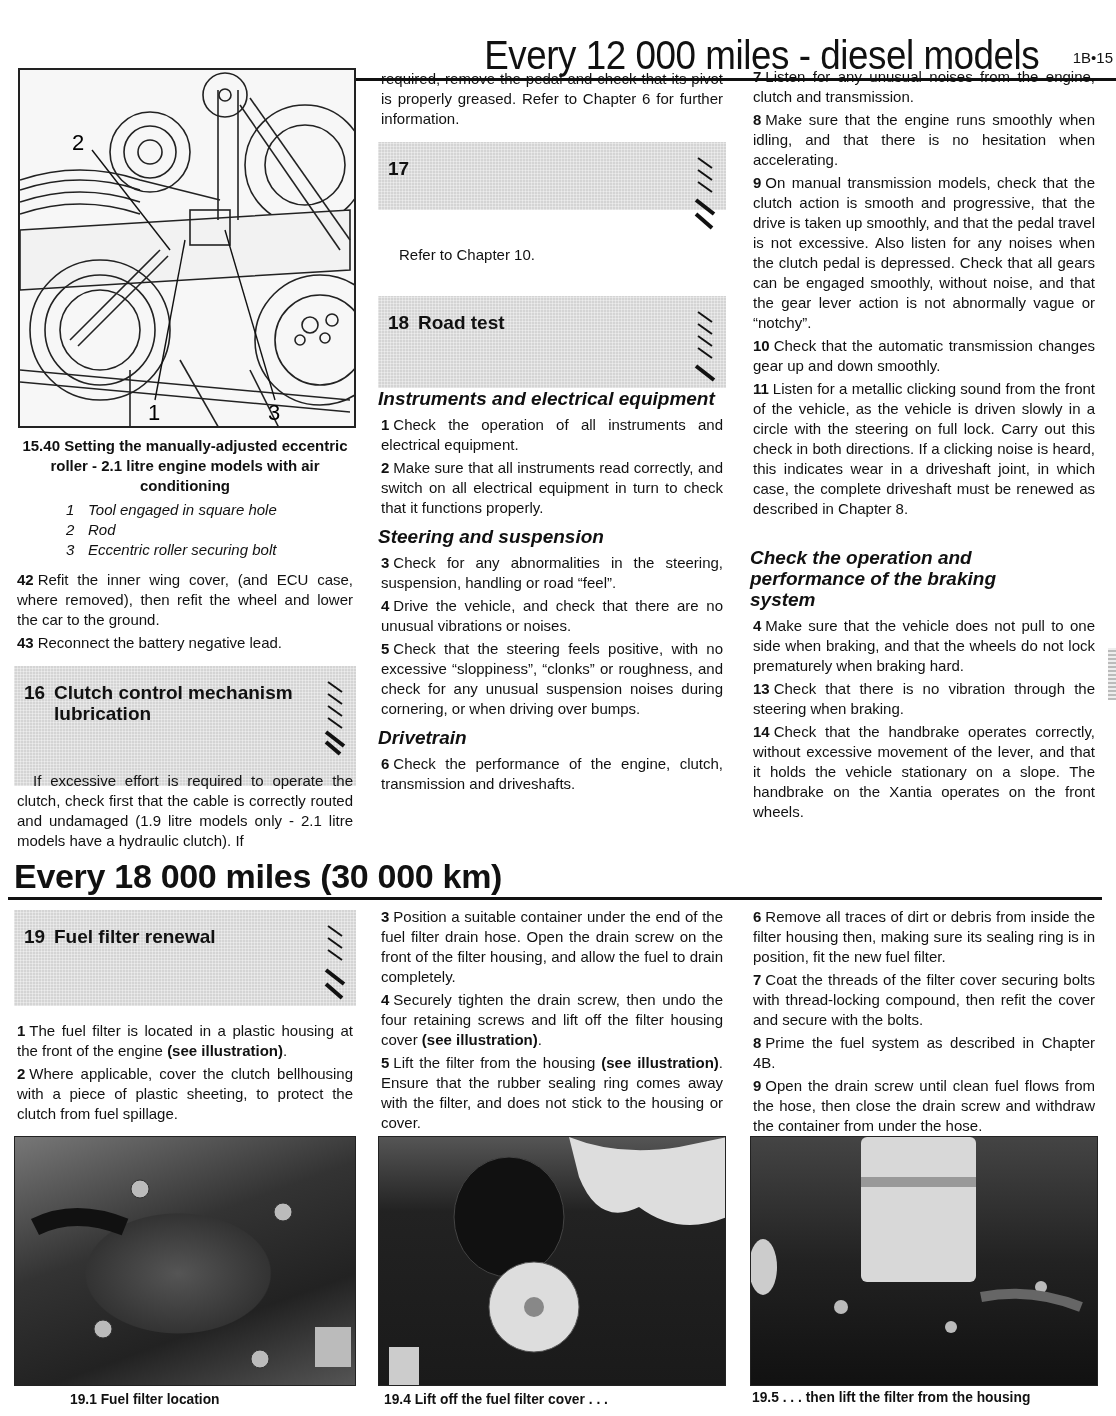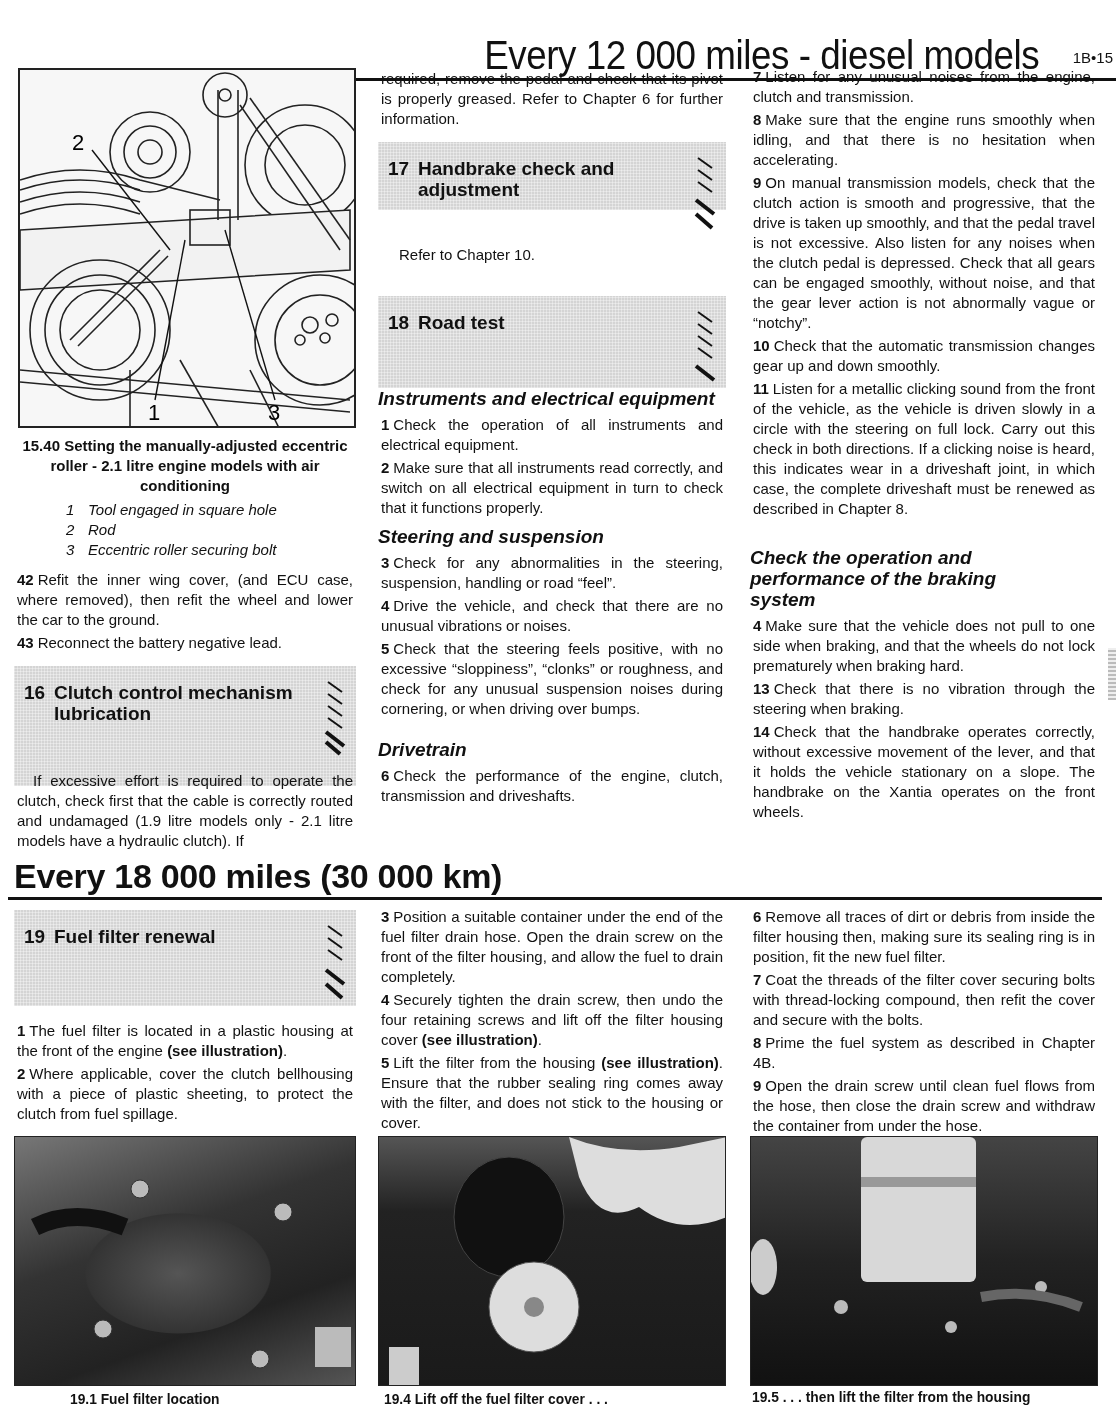--- a/index.html
+++ b/index.html
@@ -127,21 +127,20 @@
   <p style="text-indent:16px;">If excessive effort is required to operate the clutch, check first that the cable is correctly routed and undamaged (1.9 litre models only - 2.1 litre models have a hydraulic clutch). If</p>
 </div>
 
 <div class="col" style="left:378px; top:66px; width:348px;">
   <p>required, remove the pedal and check that its pivot is properly greased. Refer to Chapter 6 for further information.</p>
 </div>
 
 <div class="section-box" style="left:378px; top:142px; width:348px; height:68px;">
   <div class="section-title">
       <span class="sn">17</span>
-      <span style="width:230px;">Handbrake check and adjustment</span>
     </div>
   <svg class="wrench-icon" viewBox="0 0 26 80">
     <g stroke="#111" stroke-width="2" fill="none">
         <path d="M6 6 L20 16"></path>
         <path d="M6 18 L20 28"></path>
         <path d="M6 30 L20 40"></path>
       </g>
     <g stroke="#111" stroke-width="4" fill="none">
         <path d="M4 48 L22 62"></path>
         <path d="M4 62 L20 76"></path>
@@ -171,21 +170,21 @@
 </div>
 
 <div class="col" style="left:378px; top:384px; width:348px;">
   <div class="subhead" style="margin-top:4px;">Instruments and electrical equipment</div>
   <p><span class="num">1</span><span>Check the operation of all instruments and electrical equipment.</span></p>
   <p><span class="num">2</span><span>Make sure that all instruments read correctly, and switch on all electrical equipment in turn to check that it functions properly.</span></p>
   <div class="subhead" style="margin-top:8px;">Steering and suspension</div>
   <p><span class="num">3</span><span>Check for any abnormalities in the steering, suspension, handling or road “feel”.</span></p>
   <p><span class="num">4</span><span>Drive the vehicle, and check that there are no unusual vibrations or noises.</span></p>
   <p><span class="num">5</span><span>Check that the steering feels positive, with no excessive “sloppiness”, “clonks” or roughness, and check for any unusual suspension noises during cornering, or when driving over bumps.</span></p>
-  <div class="subhead" style="margin-top:20px;">Drivetrain</div>
+  <div class="subhead" style="margin-top:8px;">Drivetrain</div>
   <p><span class="num">6</span><span>Check the performance of the engine, clutch, transmission and driveshafts.</span></p>
 </div>
 
 <div class="col" style="left:750px; top:64px; width:348px;">
   <p><span class="num">7</span><span>Listen for any unusual noises from the engine, clutch and transmission.</span></p>
   <p><span class="num">8</span><span>Make sure that the engine runs smoothly when idling, and that there is no hesitation when accelerating.</span></p>
   <p><span class="num">9</span><span>On manual transmission models, check that the clutch action is smooth and progressive, that the drive is taken up smoothly, and that the pedal travel is not excessive. Also listen for any noises when the clutch pedal is depressed. Check that all gears can be engaged smoothly, without noise, and that the gear lever action is not abnormally vague or “notchy”.</span></p>
   <p><span class="num">10</span><span>Check that the automatic transmission changes gear up and down smoothly.</span></p>
   <p><span class="num">11</span><span>Listen for a metallic clicking sound from the front of the vehicle, as the vehicle is driven slowly in a circle with the steering on full lock. Carry out this check in both directions. If a clicking noise is heard, this indicates wear in a driveshaft joint, in which case, the complete driveshaft must be renewed as described in Chapter 8.</span></p>
   <div class="subhead" style="margin-top:28px; width:290px;">Check the operation and performance of the braking system</div>

